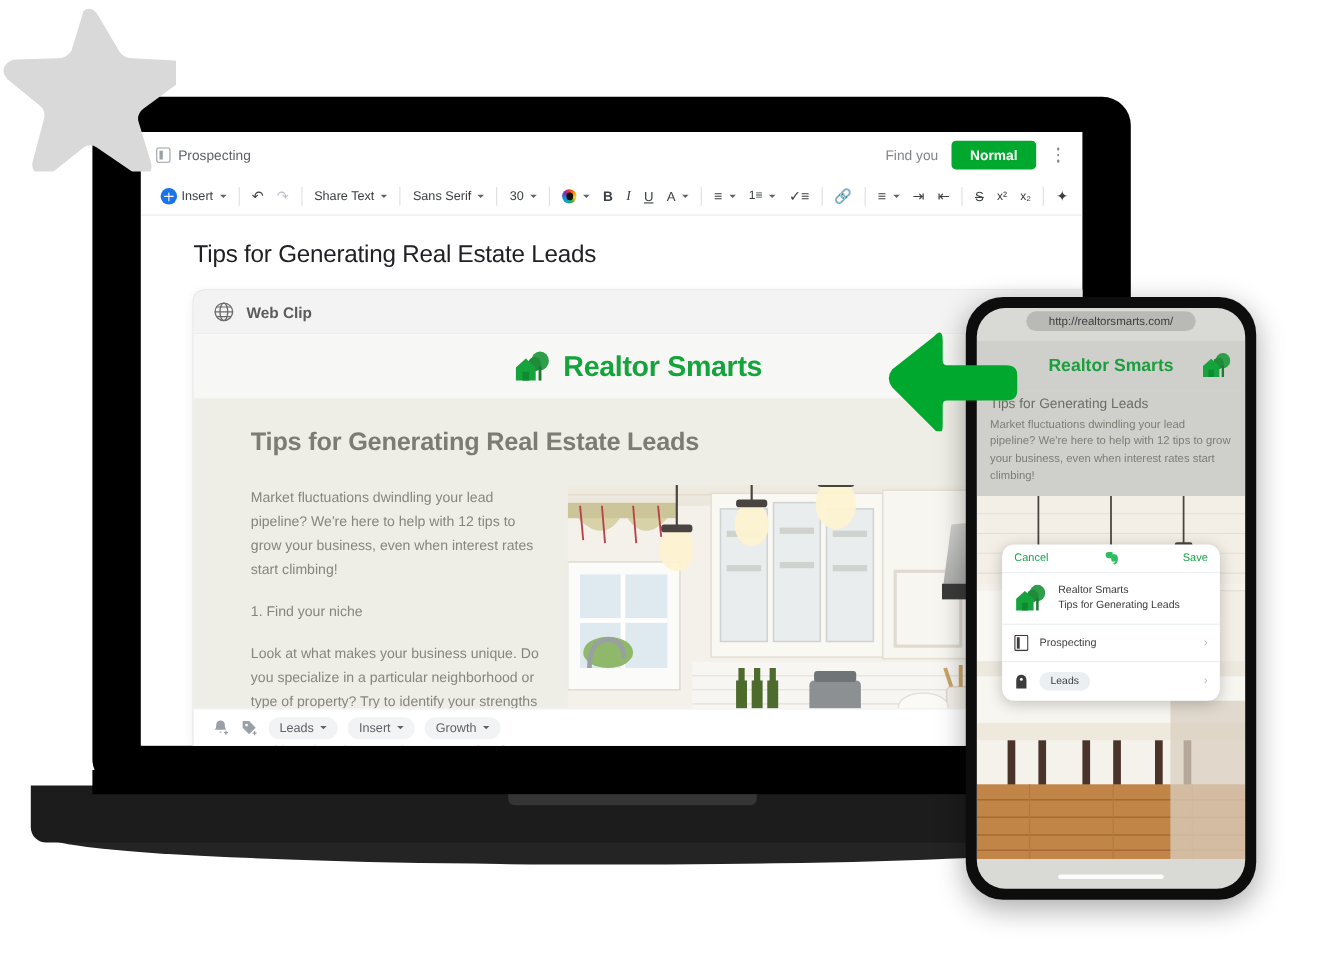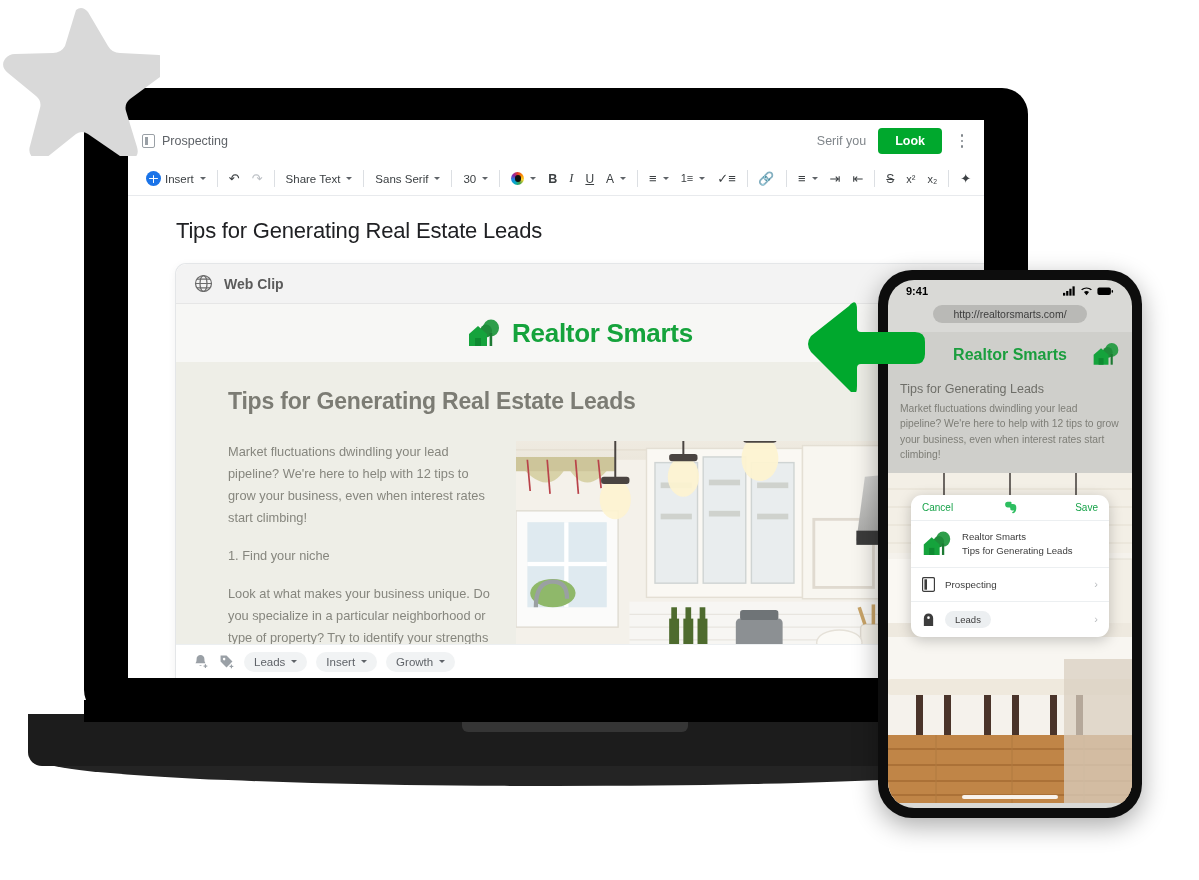--- a/index.html
+++ b/index.html
@@ -224,22 +224,22 @@
   </svg>
 
   <div class="screen">
 
     <div class="doc-topbar">
       <div class="doc-crumb">
         <span class="crumb-icon"></span>
         <span class="crumb-text">Prospecting</span>
       </div>
       <div class="topbar-right">
-        <span class="only-you">Serif you</span>
-        <button class="share-btn">Look</button>
+        <span class="only-you">Find you</span>
+        <button class="share-btn">Normal</button>
         <span class="kebab">
             <i></i>
             <i></i>
             <i></i>
           </span>
       </div>
     </div>
 
     <div class="toolbar">
       <span class="tb-item">
@@ -522,39 +522,20 @@
           <span>Growth</span>
           <span class="caret"></span>
         </span>
       </div>
     </div>
   </div>
 
   <div class="phone-frame"></div>
   <div class="phone-screen">
 
-    <div class="ph-status">
-      <span>9:41</span>
-      <span class="ph-status-right">
-        <svg width="13" height="10" viewBox="0 0 14 10">
-          <rect x="0" y="7" width="2.4" height="3" fill="#000"></rect>
-            <rect x="3.4" y="5" width="2.4" height="5" fill="#000"></rect>
-          <rect x="6.8" y="2.6" width="2.4" height="7.4" fill="#000"></rect>
-            <rect x="10.2" y="0" width="2.4" height="10" fill="#000"></rect>
-        </svg>
-        <svg width="13" height="10" viewBox="0 0 14 11">
-          <path d="M7 10.2 L4.2 6.6 a4.6 4.6 0 0 1 5.6 0 Z" fill="#000"></path>
-          <path d="M1.6 4.2 a8.6 8.6 0 0 1 10.8 0" fill="none" stroke="#000" stroke-width="1.5"></path>
-        </svg>
-        <svg width="17" height="9" viewBox="0 0 18 10">
-          <rect x="0" y="0.6" width="15" height="8.4" rx="2.2" fill="#000"></rect>
-          <rect x="15.8" y="3.4" width="1.6" height="3" rx=".8" fill="#000"></rect>
-        </svg>
-      </span>
-    </div>
 
     <div class="ph-urlbar">
       <span class="ph-url">http://realtorsmarts.com/</span>
     </div>
 
     <div class="ph-brand">
       <span class="ph-brand-name">Realtor Smarts</span>
       <svg class="ph-brand-logo" width="28" height="26" viewBox="0 0 34 30">
         <ellipse cx="24" cy="10" rx="8" ry="8.5" fill="#2e9e4a"></ellipse>
         <ellipse cx="19" cy="13" rx="6" ry="6.5" fill="#1f8c3a"></ellipse>

